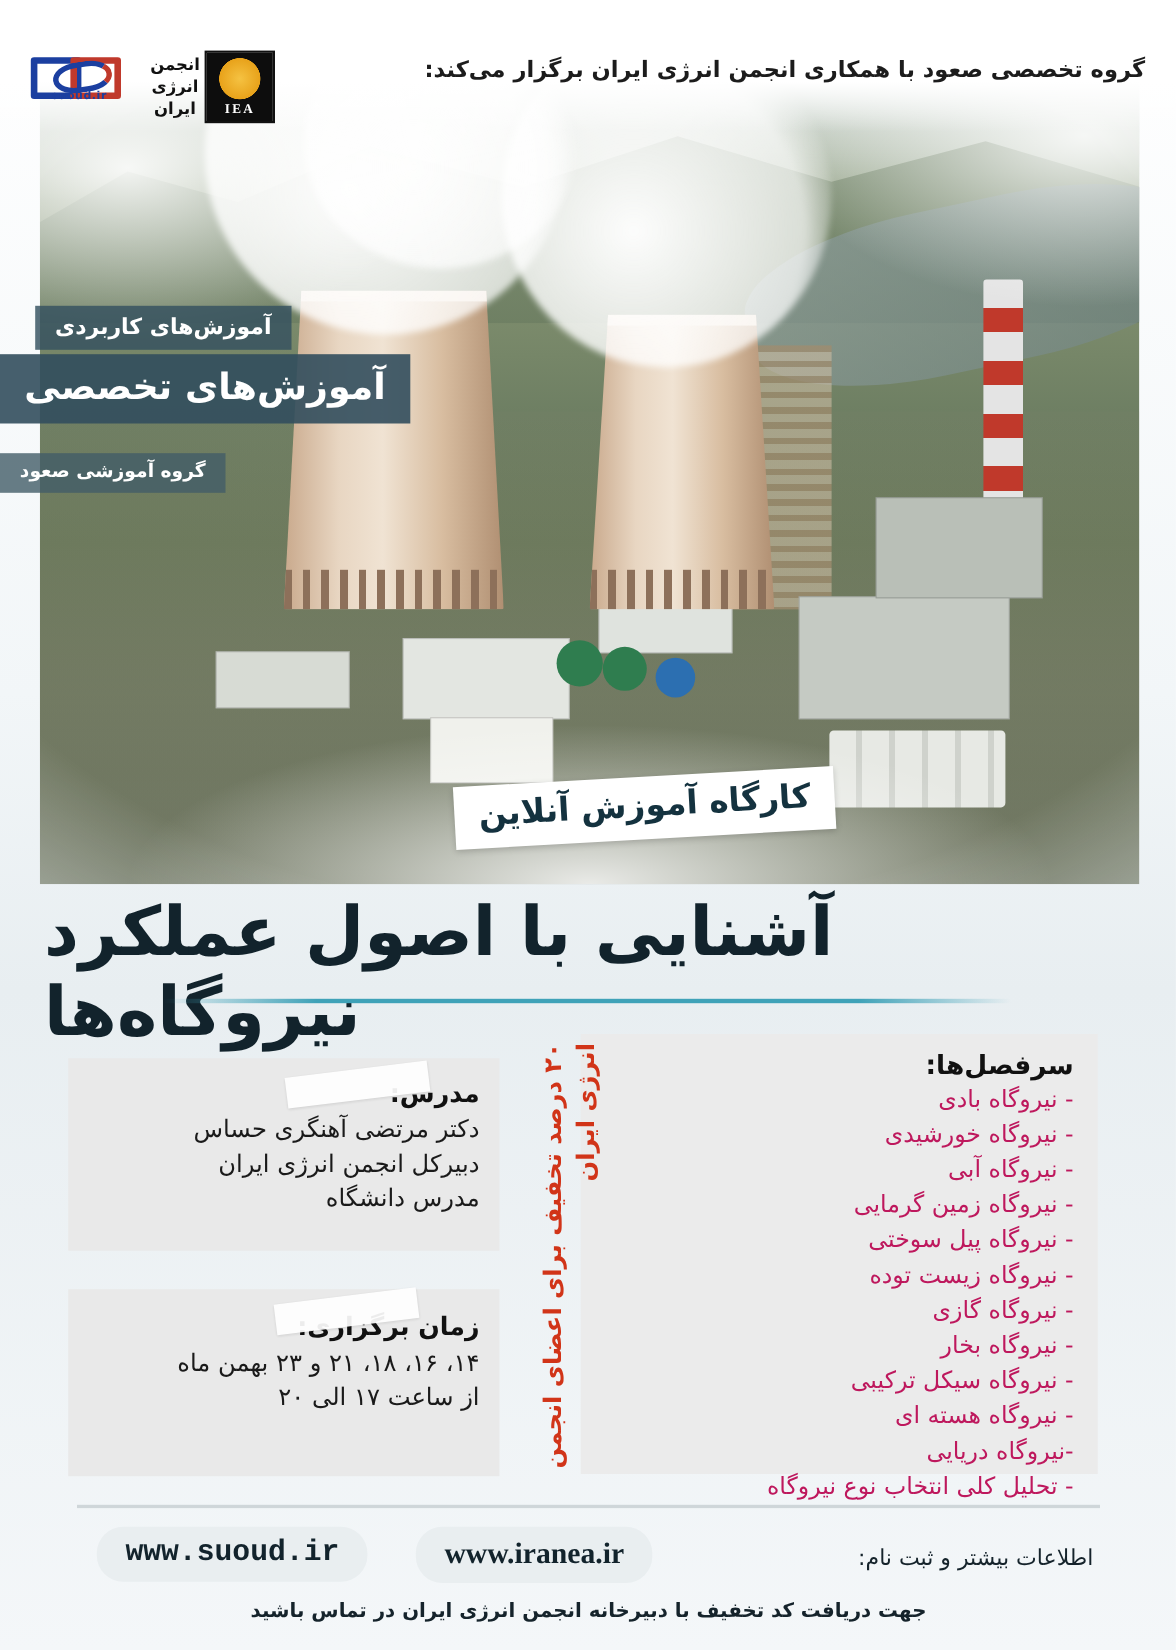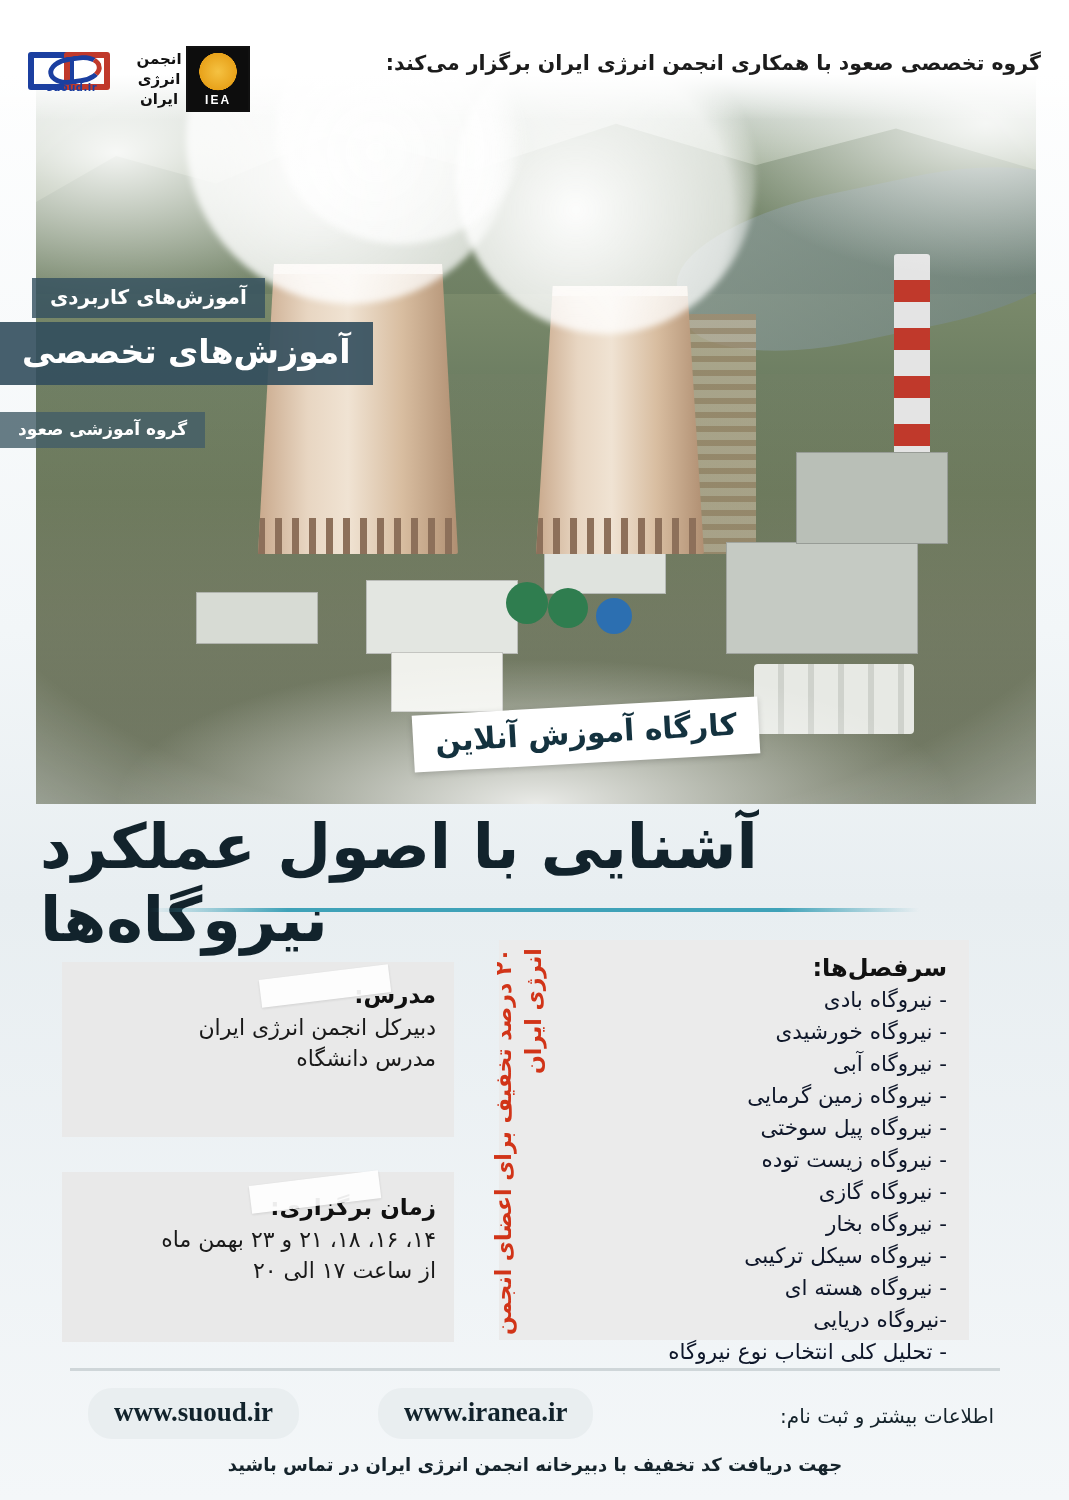--- a/index.html
+++ b/index.html
@@ -51,21 +51,21 @@
   .logo-iea .fa{
     font-size:15px;font-weight:bold;color:#111;line-height:1.35;text-align:center;width:56px;
   }
   .logo-iea .box{
     width:62px;height:62px;border:2px solid #111;position:relative;margin-right:4px;
     background:radial-gradient(circle at 50% 38%, #f5c242 0%, #e8a21a 38%, #0d0d0d 39%, #0d0d0d 100%);
   }
   .logo-iea .box .iea{
     position:absolute;bottom:3px;left:0;width:100%;text-align:center;
     color:#fff;font-size:12px;font-weight:bold;letter-spacing:2px;
-    font-family:Liberation Sans, sans-serif;
+    font-family:Liberation Serif, serif;
   }
 
   
   .photo{
     position:absolute;top:64px;left:36px;width:1000px;height:740px;overflow:hidden;
     -webkit-mask-image:radial-gradient(ellipse 108% 96% at 50% 48%, #000 58%, rgba(0,0,0,.55) 76%, rgba(0,0,0,0) 93%);
     mask-image:radial-gradient(ellipse 108% 96% at 50% 48%, #000 58%, rgba(0,0,0,.55) 76%, rgba(0,0,0,0) 93%);
   }
   .photo .ground{
     position:absolute;inset:0;
@@ -173,30 +173,30 @@
   .title-rule{
     position:absolute;top:908px;right:150px;width:770px;height:4px;z-index:22;
     background:linear-gradient(90deg,rgba(63,162,184,0) 0%,#3fa2b8 18%,#3fa2b8 82%,rgba(63,162,184,0) 100%);
   }
 
   
   .panel{
     position:absolute;background:#e9e9e9;z-index:22;
   }
   .syllabus{
-    top:940px;right:100px;width:470px;height:400px;
+    top:940px;right:71px;width:470px;height:400px;
     background:#ebebeb;
     padding:14px 22px 10px 14px;box-sizing:border-box;
   }
   .syl-title{
     text-align:right;font-size:24px;font-weight:bold;color:#111;margin-bottom:2px;
   }
   .syl-list{list-style:none;margin:0;padding:0;text-align:right;}
   .syl-list li{
-    font-size:21.5px;color:#0f172a;line-height:1.49;white-space:nowrap;
+    font-size:21.5px;color:#be185d;line-height:1.49;white-space:nowrap;
   }
 
   .discount{
     position:absolute;top:948px;right:520px;z-index:24;
     width:60px;height:400px;
     color:#d13418;font-weight:bold;font-size:22px;
     writing-mode:vertical-rl;text-orientation:mixed;
     transform:rotate(180deg);
     display:flex;align-items:flex-start;justify-content:flex-start;
     line-height:1.35;letter-spacing:.5px;
@@ -230,21 +230,21 @@
     position:absolute;top:1386px;left:60px;width:950px;height:100px;z-index:22;
   }
   .f-label{
     position:absolute;top:18px;right:16px;font-size:20px;font-weight:normal;color:#15232b;
   }
   .pill{
     position:absolute;top:2px;background:#e9eef0;border-radius:24px;
     padding:9px 26px 11px;font-size:27px;font-weight:bold;color:#12232c;
     font-family:"Liberation Serif","DejaVu Serif",serif;
   }
-  .pill-suoud{left:28px;}
+  .pill-suoud{left:28px;font-family:Liberation Mono, monospace;}
   .pill-iranea{left:318px;}
   .f-note{
     position:absolute;top:68px;right:0;left:0;text-align:center;
     font-size:18px;font-weight:bold;color:#15232b;
   }
 </style>
 </head>
 <body>
 
 <div class="poster">
@@ -335,20 +335,21 @@
       <li>-نیروگاه دریایی</li>
       <li>- تحلیل کلی انتخاب نوع نیروگاه</li>
     </ul>
   </div>
 
   <div class="discount">۲۰ درصد تخفیف برای اعضای انجمن انرژی ایران</div>
 
   <div class="tape tape-a"></div>
   <div class="panel instructor">
     <div class="blk-head">مدرس:</div>
+    <div class="blk-line">دکتر مرتضی آهنگری حساس</div>
     <div class="blk-line">دبیرکل انجمن انرژی ایران</div>
     <div class="blk-line">مدرس دانشگاه</div>
   </div>
 
   <div class="tape tape-b"></div>
   <div class="panel sched">
     <div class="blk-head">زمان برگزاری:</div>
     <div class="blk-line">۱۴، ۱۶، ۱۸، ۲۱ و ۲۳ بهمن ماه</div>
     <div class="blk-line">از ساعت ۱۷ الی ۲۰</div>
   </div>

